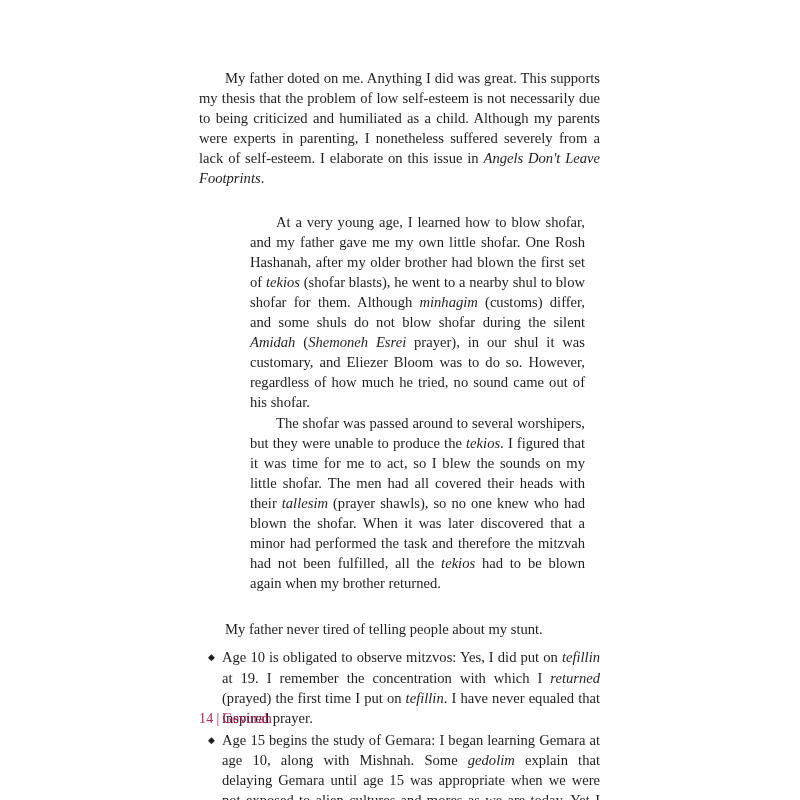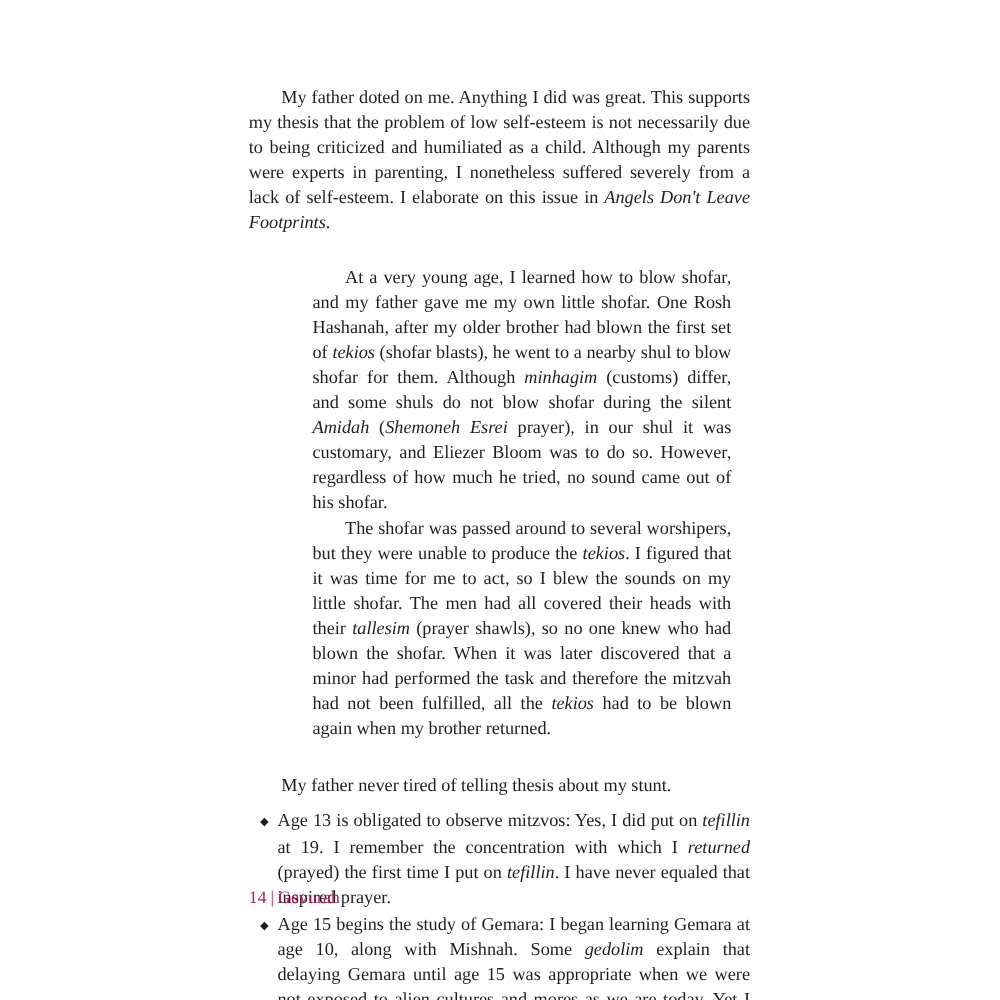--- a/index.html
+++ b/index.html
@@ -114,27 +114,27 @@
     <div class="extract">
 
       <p class="para indent"><span>At a very young age, I learned how to blow shofar, and my father gave me my own little shofar. One Rosh Hashanah, after my older brother had blown the first set of </span><i class="ital">tekios</i><span> (shofar blasts), he went to a nearby shul to blow shofar for them. Although </span><i class="ital">minhagim</i><span> (customs) differ, and some shuls do not blow shofar during the silent </span><i class="ital">Amidah</i><span> (</span><i class="ital">Shemoneh Esrei</i><span> prayer), in our shul it was customary, and Eliezer Bloom was to do so. However, regardless of how much he tried, no sound came out of his shofar.</span></p>
 
       <p class="para indent"><span>The shofar was passed around to several worshipers, but they were unable to produce the </span><i class="ital">tekios</i><span>. I figured that it was time for me to act, so I blew the sounds on my little shofar. The men had all covered their heads with their </span><i class="ital">tallesim</i><span> (prayer shawls), so no one knew who had blown the shofar. When it was later discovered that a minor had performed the task and therefore the mitzvah had not been fulfilled, all the </span><i class="ital">tekios</i><span> had to be blown again when my brother returned.</span></p>
 
     </div>
 
     <div class="gap-md"></div>
 
-    <p class="para indent">My father never tired of telling thesis about my stunt.</p>
+    <p class="para indent">My father never tired of telling people about my stunt.</p>
 
     <div class="gap-sm"></div>
 
     <ul class="bullet-list">
 
-      <li class="bullet-item"><span class="marker">◆</span><span>Age 13 is obligated to observe mitzvos: Yes, I did put on </span><i class="ital">tefillin</i><span> at 19. I remember the concentration with which I </span><i class="ital">returned</i><span> (prayed) the first time I put on </span><i class="ital">tefillin</i><span>. I have never equaled that inspired prayer.</span></li>
+      <li class="bullet-item"><span class="marker">◆</span><span>Age 10 is obligated to observe mitzvos: Yes, I did put on </span><i class="ital">tefillin</i><span> at 19. I remember the concentration with which I </span><i class="ital">returned</i><span> (prayed) the first time I put on </span><i class="ital">tefillin</i><span>. I have never equaled that inspired prayer.</span></li>
 
       <li class="bullet-item"><span class="marker">◆</span><span>Age 15 begins the study of Gemara: I began learning Gemara at age 10, along with Mishnah. Some </span><i class="ital">gedolim</i><span> explain that delaying Gemara until age 15 was appropriate when we were not exposed to alien cultures and mores as we are today. Yet I cannot help but think that if the five years from 10 to 15 were dedicated totally to a thorough study of Mishnah, students</span></li>
 
     </ul>
 
   </div>
 
   <div class="footer"><span>14</span><span class="sep">|</span><span>Gevurah</span></div>
 
 </div>

